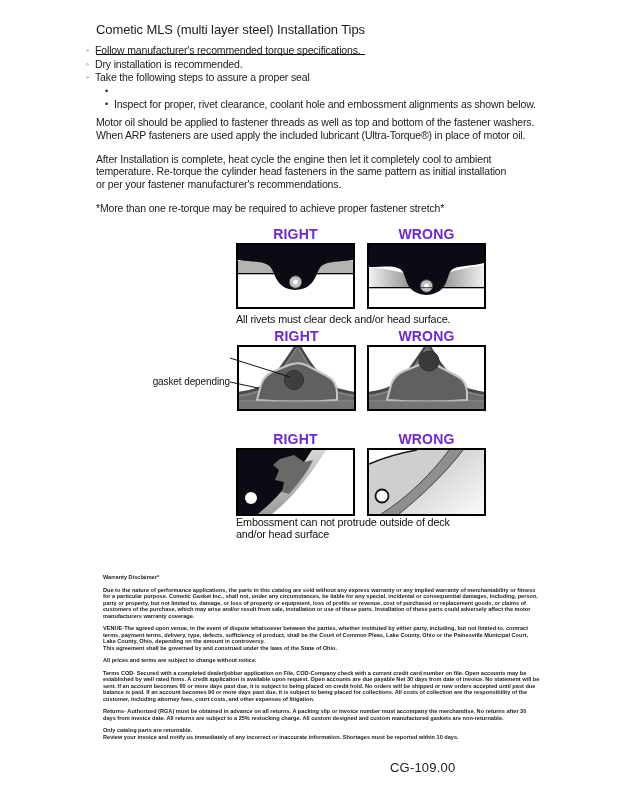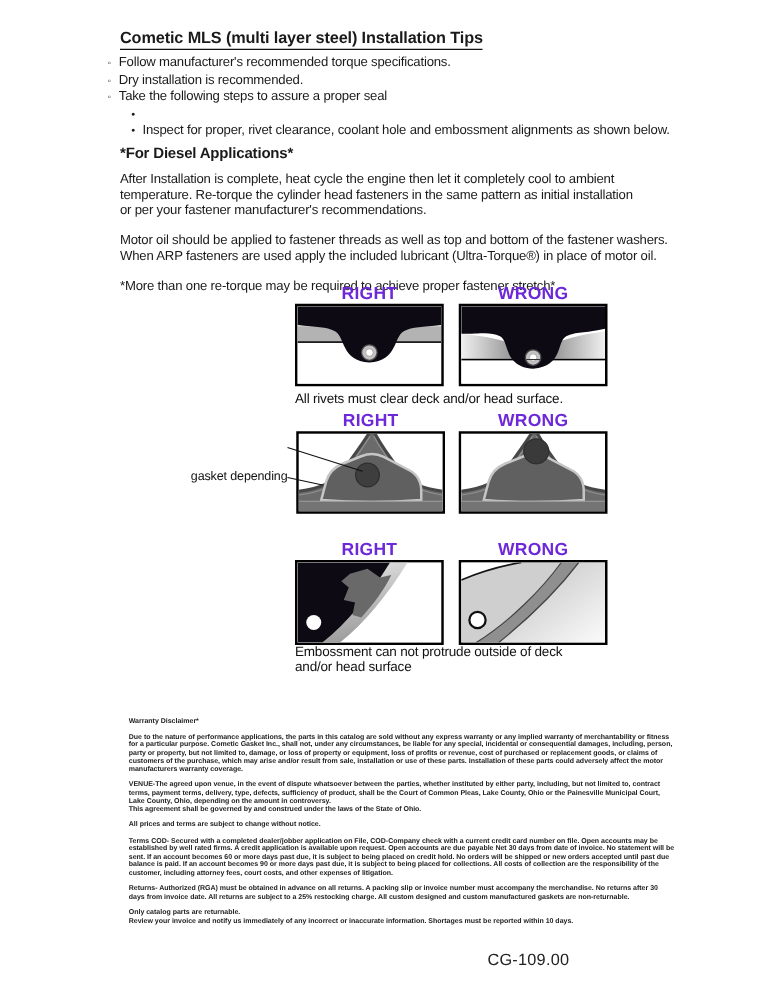--- a/index.html
+++ b/index.html
@@ -3,22 +3,22 @@
 <meta charset="utf-8">
 <style>
   html,body{margin:0;padding:0;background:#ffffff;}
   .page{
     position:relative;width:618px;height:800px;background:#ffffff;overflow:hidden;
     font-family:"Liberation Sans","DejaVu Sans",sans-serif;color:#1a1a1a;
   }
   .abs{position:absolute;}
   
   .title{
-    left:96px;top:22px;font-size:13px;font-weight:bold;letter-spacing:-0.1px;
-    border-bottom:1.6px solid #111;padding-bottom:2px;white-space:nowrap;
+    left:96px;top:22px;font-size:13px;font-weight:normal;letter-spacing:-0.1px;
+    border-bottom:1.6px solid #111;padding-bottom:17px;white-space:nowrap;
   }
   
   .tips{left:86px;top:44px;width:480px;font-size:10.5px;letter-spacing:-0.15px;line-height:13px;}
   .tip{display:flex;align-items:flex-start;margin:0 0 0.5px 0;}
   .tip .g{width:9px;flex:0 0 9px;font-size:8px;line-height:13px;color:#1a1a1a;}
   .tip.sub{margin-left:19px;}
   .tip.sub .g{font-size:9px;}
   
   .diesel{left:96px;top:116px;width:470px;font-size:10.5px;letter-spacing:-0.15px;line-height:12.8px;}
   .diesel .h{font-size:12px;font-weight:bold;margin:0 0 8px 0;}
@@ -57,26 +57,25 @@
     <div class="tip sub">
       <span class="g">•</span>
     </div>
     <div class="tip sub">
       <span class="g">•</span>
       <span>Inspect for proper, rivet clearance, coolant hole and embossment alignments as shown below.</span>
     </div>
   </div>
 
   <div class="abs diesel">
-    <div class="h">*For Diesel Applications*</div>
+    <p>Motor oil should be applied to fastener threads as well as top and bottom of the fastener washers.
+When ARP fasteners are used apply the included lubricant (Ultra-Torque®) in place of motor oil.</p>
     <p>After Installation is complete, heat cycle the engine then let it completely cool to ambient
 temperature. Re-torque the cylinder head fasteners in the same pattern as initial installation
 or per your fastener manufacturer's recommendations.</p>
-    <p>Motor oil should be applied to fastener threads as well as top and bottom of the fastener washers.
-When ARP fasteners are used apply the included lubricant (Ultra-Torque®) in place of motor oil.</p>
     <p>*More than one re-torque may be required to achieve proper fastener stretch*</p>
   </div>
 
   <div class="abs dg-label" style="left:236px;top:226px">RIGHT</div>
   <div class="abs dg-label" style="left:367px;top:226px">WRONG</div>
 
   <svg class="abs panel" style="left:236px;top:243px" width="115" height="62" viewBox="0 0 115 62">
     <rect x="0" y="0" width="115" height="62" fill="#ffffff"></rect>
     <rect x="0" y="16" width="115" height="12" fill="#b3b3b3"></rect>
     <rect x="0" y="28" width="115" height="1.3" fill="#000"></rect>

